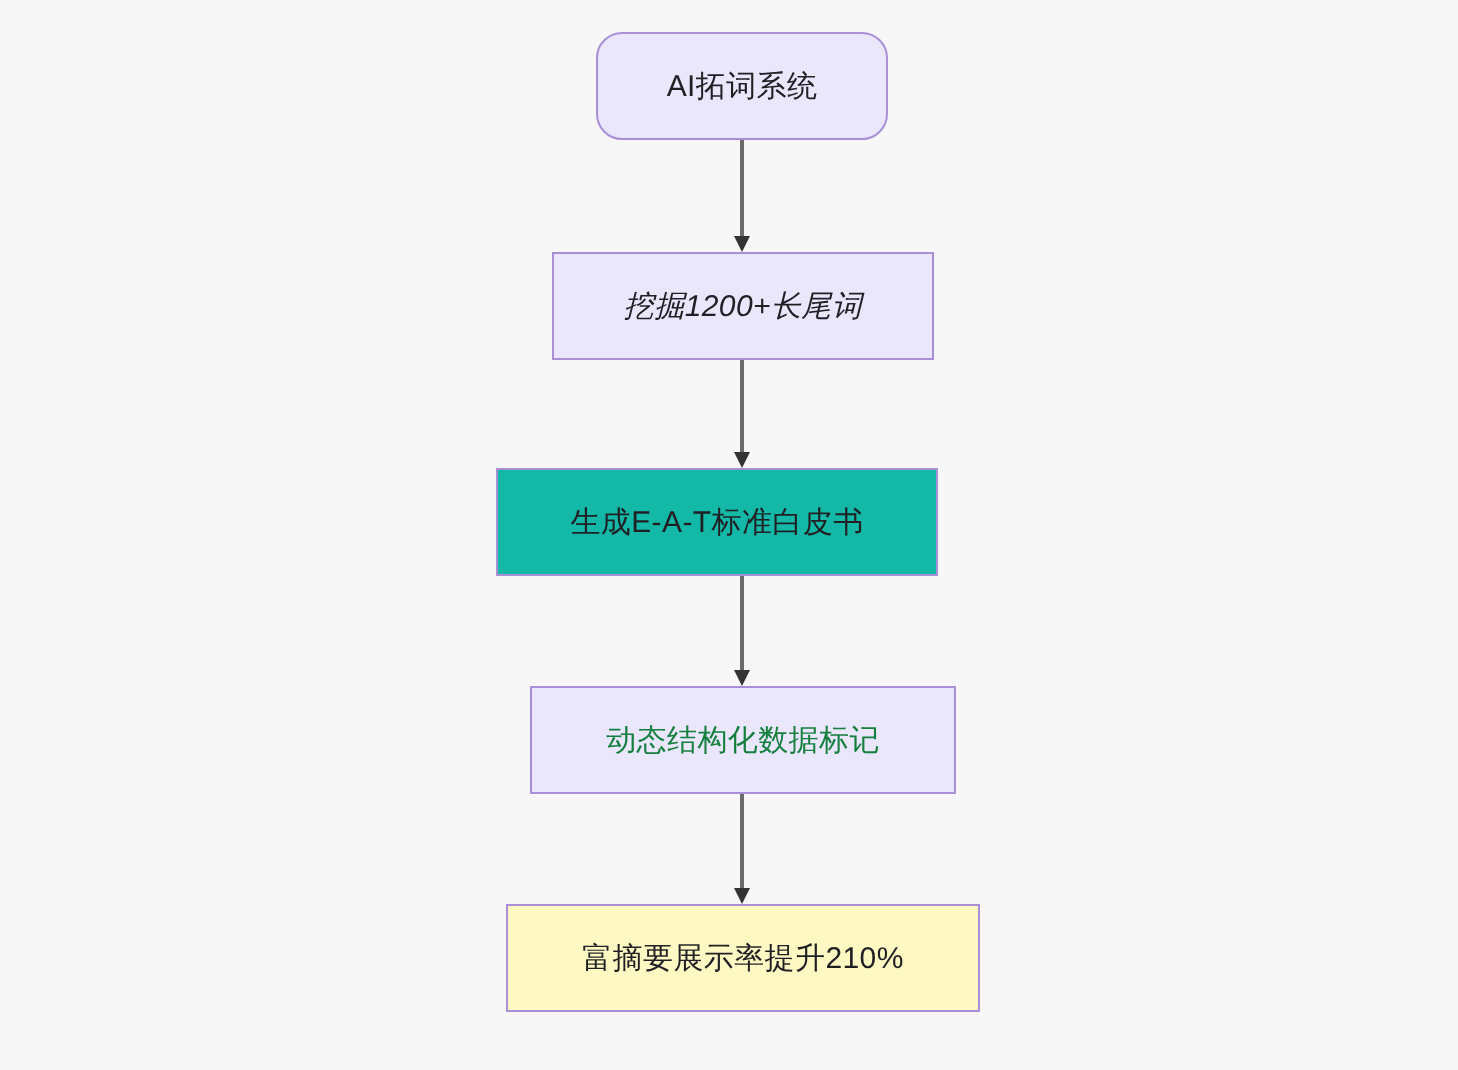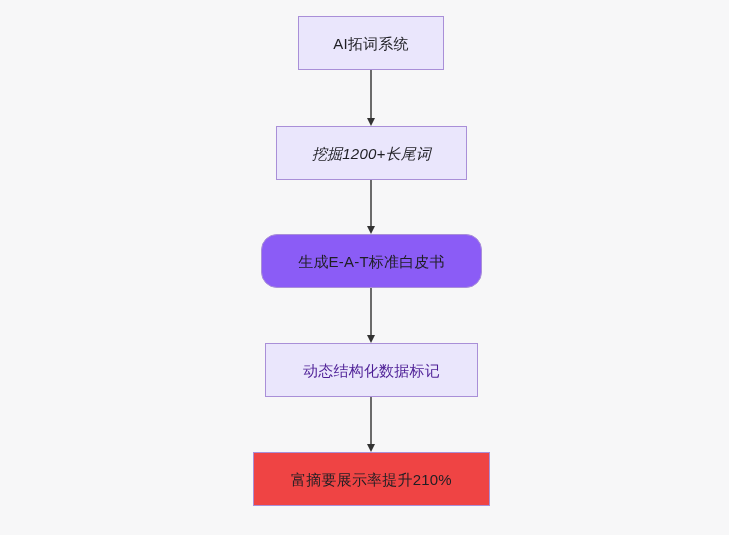--- a/index.html
+++ b/index.html
@@ -74,29 +74,29 @@
   </div>
   <div class="edge" style="top: 288px; height: 55px;">
     <div class="edge-line" style="height: 48px; background: rgb(107, 107, 107);"></div>
     <div class="edge-head" style="top: 47px; border-top-color: rgb(51, 51, 51);"></div>
   </div>
   <div class="edge" style="top: 397px; height: 55px;">
     <div class="edge-line" style="height: 48px; background: rgb(107, 107, 107);"></div>
     <div class="edge-head" style="top: 47px; border-top-color: rgb(51, 51, 51);"></div>
   </div>
 
-  <div class="node" style="left: 298px; top: 16px; width: 146px; background: rgb(234, 230, 252); border-color: rgb(169, 143, 216); color: rgb(31, 31, 36);">
+  <div class="node" style="left: 298px; top: 16px; width: 146px; background: rgb(234, 230, 252); border-color: rgb(169, 143, 216); color: rgb(31, 31, 36); border-radius: 13px;">
     <span class="node-label">AI拓词系统</span>
   </div>
   <div class="node" style="left: 276px; top: 126px; width: 191px; background: rgb(234, 230, 252); border-color: rgb(169, 143, 216); color: rgb(31, 31, 36); font-style: italic;">
     <span class="node-label">挖掘1200+长尾词</span>
   </div>
-  <div class="node" style="left: 261px; top: 234px; width: 221px; background: #8b5cf6; border-color: rgb(169, 143, 216); color: rgb(31, 31, 36); border-radius: 16px;">
+  <div class="node" style="left: 248px; top: 234px; width: 221px; background: #14b8a6; border-color: rgb(169, 143, 216); color: rgb(31, 31, 36);">
     <span class="node-label">生成E-A-T标准白皮书</span>
   </div>
-  <div class="node" style="left: 265px; top: 343px; width: 213px; background: rgb(234, 230, 252); border-color: rgb(169, 143, 216); color: #4c1d95;">
+  <div class="node" style="left: 265px; top: 343px; width: 213px; background: rgb(234, 230, 252); border-color: rgb(169, 143, 216); color: #15803d;">
     <span class="node-label">动态结构化数据标记</span>
   </div>
-  <div class="node" style="left: 253px; top: 452px; width: 237px; background: #ef4444; border-color: rgb(169, 143, 216); color: rgb(31, 31, 36);">
+  <div class="node" style="left: 253px; top: 452px; width: 237px; background: #fef9c3; border-color: rgb(169, 143, 216); color: rgb(31, 31, 36);">
     <span class="node-label">富摘要展示率提升210%</span>
   </div>
 
 </div>
 
 </body></html>

